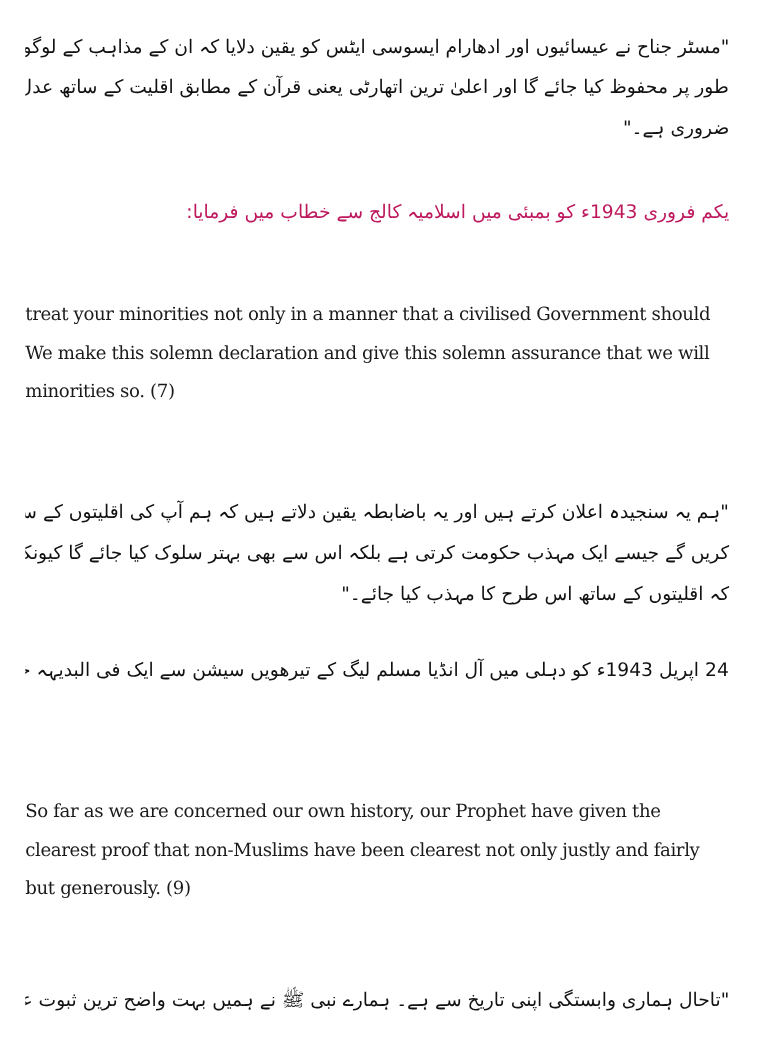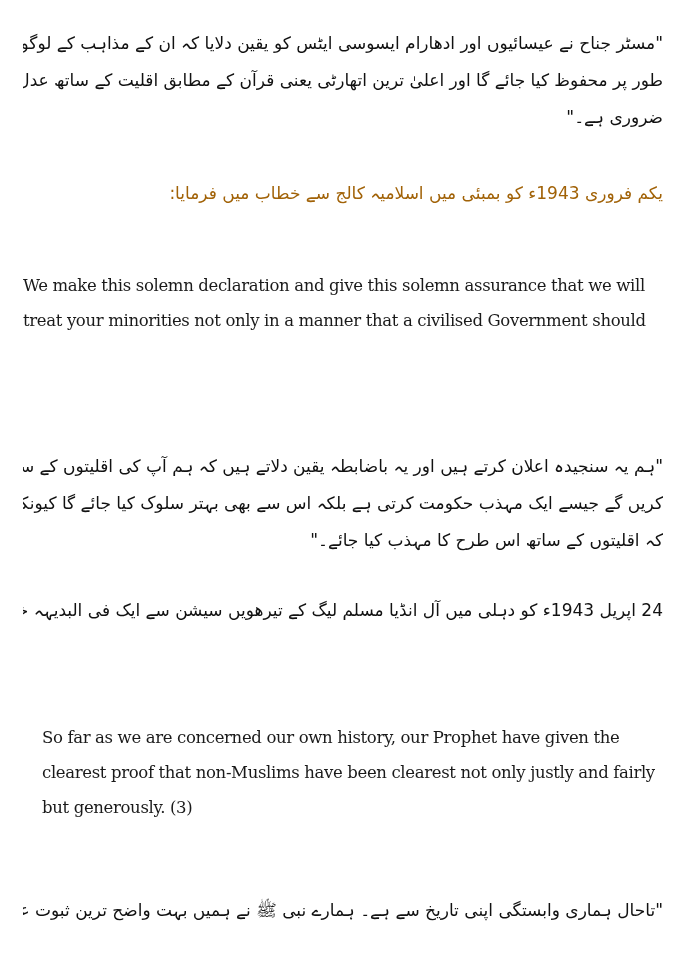--- a/index.html
+++ b/index.html
@@ -53,55 +53,56 @@
     height: 35px;
     line-height: 35px;
     white-space: nowrap;
   }
   .heading-urdu {
     position: absolute;
     right: 37px;
     direction: rtl;
     font-family: "DejaVu Sans", sans-serif;
     font-size: 17px;
-    color: #a16207;
+    color: #be185d;
     white-space: nowrap;
   }
 </style>
 </head>
 <body>
 
 <div class="page">
 
   <div class="urdu" style="top: 25px;">
     <span class="line">"مسٹر جناح نے عیسائیوں اور ادھارام ایسوسی ایٹس کو یقین دلایا کہ ان کے مذاہب کے لوگوں کے حقوق کو مکمل</span>
     <span class="line">طور پر محفوظ کیا جائے گا اور اعلیٰ ترین اتھارٹی یعنی قرآن کے مطابق اقلیت کے ساتھ عدل و انصاف اور نیک برتاؤ کرنا</span>
     <span class="line" style="text-align-last: right;">ضروری ہے۔"</span>
   </div>
 
   <div class="heading-urdu" style="top: 178px; line-height: 30px;">یکم فروری 1943ء کو بمبئی میں اسلامیہ کالج سے خطاب میں فرمایا:</div>
 
   <div class="eng" style="top: 268px;">
+    <span class="line">treat your minorities not only in a manner that a civilised Government should</span>
     <span class="line">We make this solemn declaration and give this solemn assurance that we will</span>
-    <span class="line">treat your minorities not only in a manner that a civilised Government should</span>
+    <span class="line">minorities so. (7)</span>
   </div>
 
   <div class="urdu" style="top: 448px;">
     <span class="line">"ہم یہ سنجیدہ اعلان کرتے ہیں اور یہ باضابطہ یقین دلاتے ہیں کہ ہم آپ کی اقلیتوں کے ساتھ نہ صرف ایسا معاملہ</span>
     <span class="line">کریں گے جیسے ایک مہذب حکومت کرتی ہے بلکہ اس سے بھی بہتر سلوک کیا جائے گا کیونکہ یہ ایک قرآنی تعلیم ہے</span>
     <span class="line">کہ اقلیتوں کے ساتھ اس طرح کا مہذب کیا جائے۔"</span>
   </div>
 
   <div class="urdu" style="top: 592px;">
     <span class="line">24 اپریل 1943ء کو دہلی میں آل انڈیا مسلم لیگ کے تیرھویں سیشن سے ایک فی البدیہہ خطاب میں ارشاد</span>
   </div>
 
-  <div class="eng" style="top: 720px; margin-left: 19px;">
+  <div class="eng" style="top: 720px;">
     <span class="line">So far as we are concerned our own history, our Prophet have given the</span>
     <span class="line">clearest proof that non-Muslims have been clearest not only justly and fairly</span>
-    <span class="line">but generously. (3)</span>
+    <span class="line">but generously. (9)</span>
   </div>
 
   <div class="urdu" style="top: 892px;">
     <span class="line">"تاحال ہماری وابستگی اپنی تاریخ سے ہے۔ ہمارے نبی ﷺ نے ہمیں بہت واضح ترین ثبوت عطا کیا ہے کہ غیر</span>
   </div>
 
 </div>
 
 </body></html>

